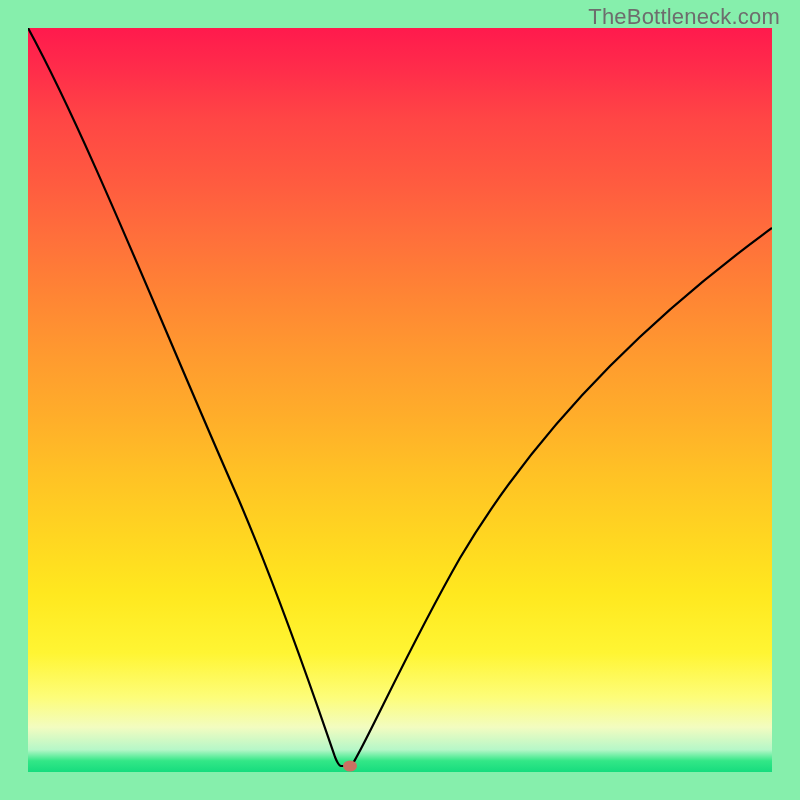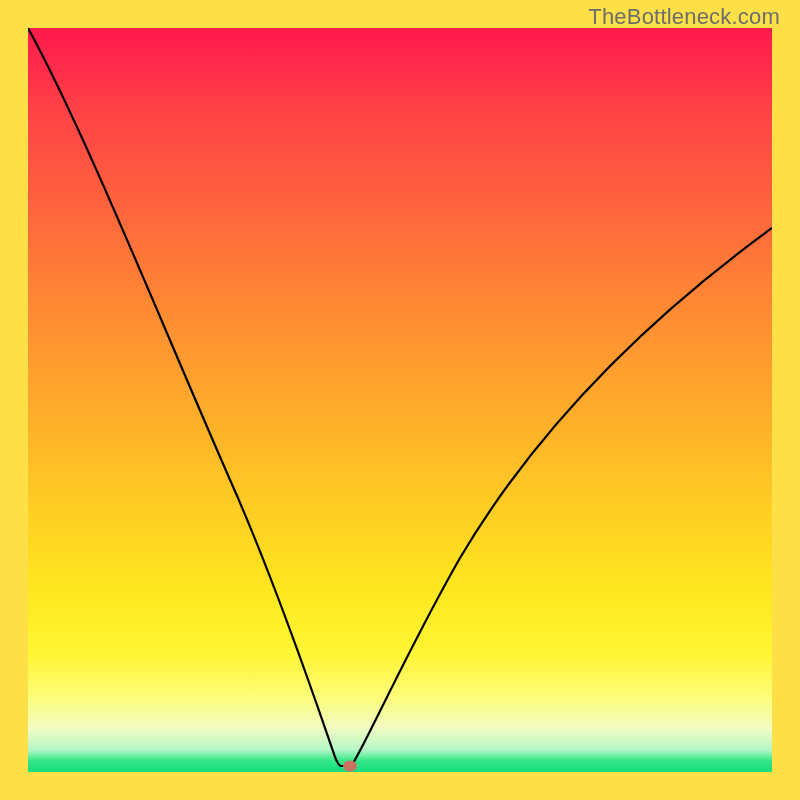--- a/index.html
+++ b/index.html
@@ -7,21 +7,21 @@
     padding: 0;
     width: 800px;
     height: 800px;
     background: #000;
     overflow: hidden;
     font-family: Arial, Helvetica, sans-serif;
   }
   .outer {
     width: 800px;
     height: 800px;
-    background: #fde047;
+    background: #86efac;
     position: relative;
   }
   .watermark {
     position: absolute;
     top: 4px;
     right: 20px;
     color: #6d6d6d;
     font-size: 22px;
     letter-spacing: 0.2px;
     font-weight: 500;

